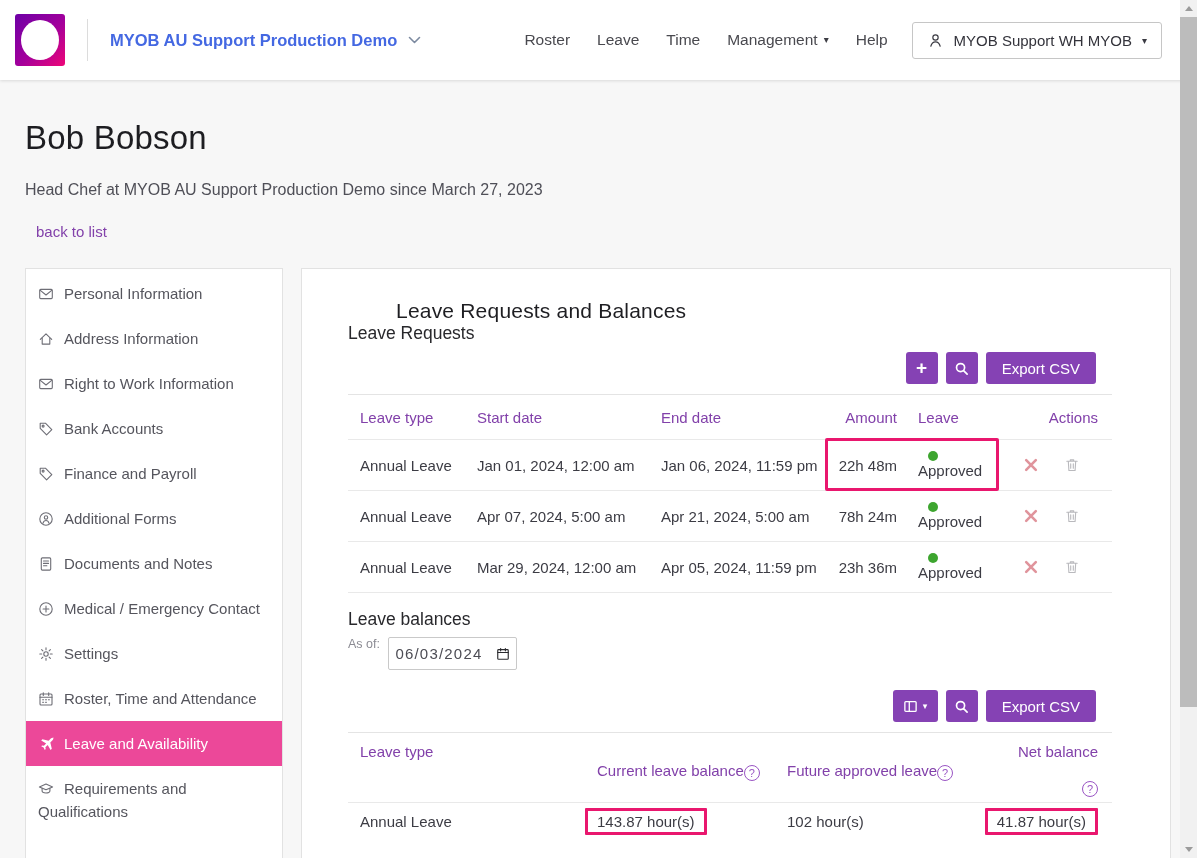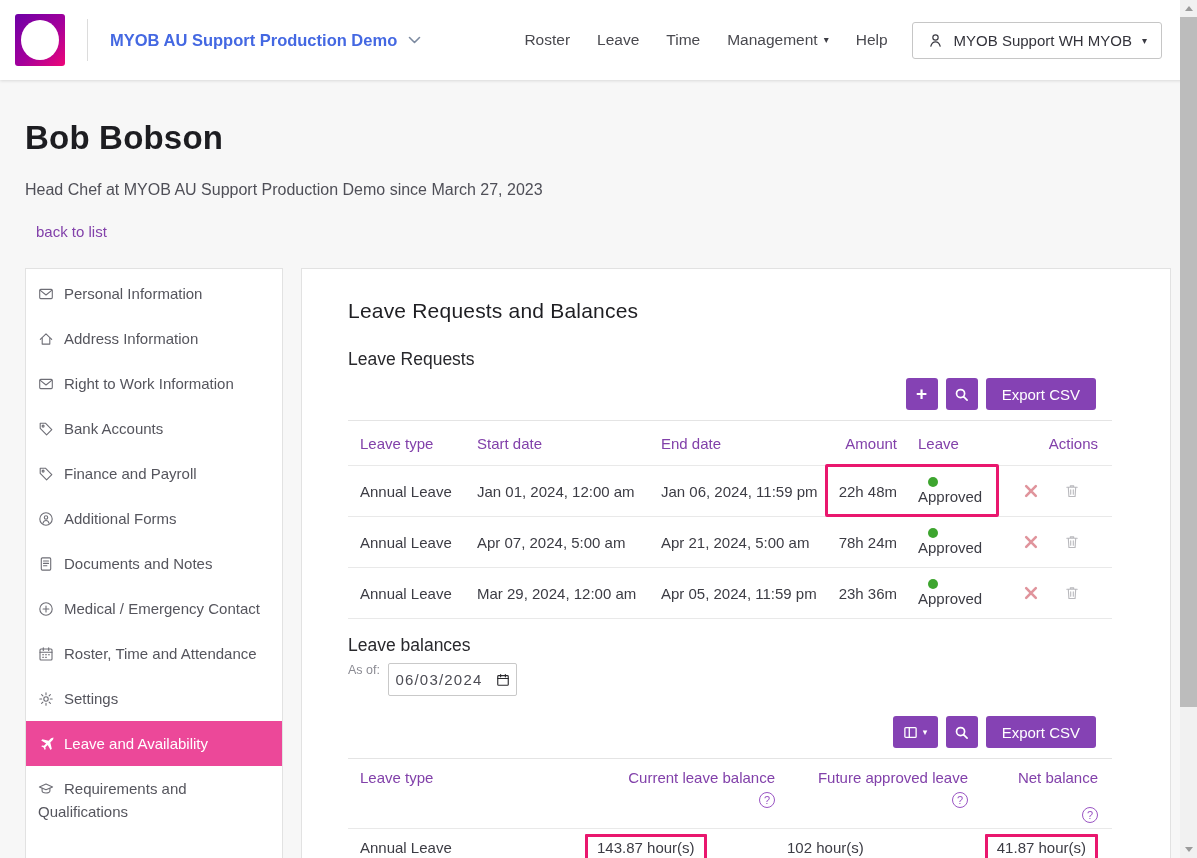--- a/index.html
+++ b/index.html
@@ -33,38 +33,38 @@
   
   .v-scrollbar { position:absolute; right:0; top:0; width:17px; height:858px; background:#f1f1f1; z-index:60; }
   .sb-btn { position:absolute; left:0; width:17px; height:17px; display:flex; align-items:center; justify-content:center; cursor:pointer; }
   .sb-up { top:0; } .sb-down { bottom:0; }
   .tri-up { width:0; height:0; border-left:4px solid transparent; border-right:4px solid transparent; border-bottom:5px solid #9b9b9b; }
   .tri-down { width:0; height:0; border-left:4px solid transparent; border-right:4px solid transparent; border-top:5px solid #9b9b9b; }
   .sb-thumb { position:absolute; left:0; top:17px; width:17px; height:690px; background:#bcbcbc; cursor:pointer; }
 
   
   .page-head { position:absolute; left:25px; top:118px; }
-  .page-title { font-size:33px; line-height:40px; color:#1d1d21; font-weight:700; letter-spacing:.2px; }
+  .page-title { font-size:33px; line-height:40px; color:#1d1d21; font-weight:400; letter-spacing:.2px; }
   .page-subtitle { margin-top:23px; font-size:16px; color:#4f4f57; }
   .back-link { margin-top:24px; margin-left:11px; font-size:15px; color:#8241aa; cursor:pointer; display:inline-block; }
 
   
   .sidebar { position:absolute; left:25px; top:268px; width:258px; height:620px; background:#fff;
     border:1px solid #e2e2e2; padding-top:2px; font-size:15px; color:#55555d; overflow:hidden; }
   .side-item { padding:11px 14px 11px 12px; line-height:23px; cursor:pointer; }
   .side-item.selected { background:#ec4899; color:#fff; }
   .s-icon { display:inline-block; width:16px; height:16px; margin-right:10px; vertical-align:-2.5px; color:#6e6e76; }
   .s-icon svg { width:16px; height:16px; display:block; }
   .side-item.selected .s-icon { color:#fff; }
 
   
   .main { position:absolute; left:301px; top:268px; width:870px; height:620px; background:#fff;
     border:1px solid #e2e2e2; padding-left:46px; overflow:hidden; }
-  .main-title { margin-top:30px; font-size:21px; color:#1e1e22; letter-spacing:.2px; }
-  .section-heading { margin-top:26px; font-size:17.5px; color:#28282c; }
+  .main-title { margin-top:30px; font-size:21px; color:#1e1e22; letter-spacing:.2px;margin-left:48px; }
+  .section-heading { font-size:17.5px; color:#28282c; }
   .toolbar { width:764px; display:flex; justify-content:flex-end; align-items:center; gap:8px; margin-top:8px; padding-right:16px; }
   .btn { background:#8542b4; color:#fff; border:none; border-radius:3px; height:32px; font-size:15px;
     font-family:inherit; display:flex; align-items:center; justify-content:center; cursor:pointer; }
   .btn-square { width:32px; }
   .btn-cols { width:45px; gap:5px; }
   .btn-export { padding:0 16px; }
   .plus-glyph { font-size:19px; font-weight:bold; line-height:1; margin-top:-2px; }
   .btn svg { width:15px; height:15px; }
   .cols-caret { font-size:9px; }
 
@@ -88,21 +88,21 @@
   .asof-label { font-size:12.5px; color:#8b8b93; margin-right:8px; }
   .date-input { width:129px; height:33px; border:1px solid #c9c9c9; border-radius:2px; background:#fff;
     display:flex; align-items:center; justify-content:center; gap:13px; font-size:15px; color:#4c4c54;
     letter-spacing:1.2px; cursor:pointer; }
   .date-input svg { width:14px; height:14px; color:#2a2a2e; letter-spacing:0; }
   .toolbar2 { margin-top:20px; }
   .table2 { width:764px; margin-top:10px; border-top:1px solid #e4e4e4; }
   .t2-head { display:flex; padding:10px 0 5px; color:#8241aa; font-size:15px; }
   .b1{width:237px;padding-left:12px;} .b2{width:190px;padding-left:12px;} .b3{width:193px;padding-left:12px;}
   .b4{width:144px;padding-right:14px;gap:15px;}
-  .t2-head .b2, .t2-head .b3 { display:flex; flex-direction:column; align-items:flex-end; }
+  .t2-head .b2, .t2-head .b3 { display:flex; align-items:center; }
   .t2-head .b4 { display:flex; flex-direction:column; align-items:flex-end; text-align:right; }
   .help { width:16px; height:16px; border:1px solid #9a55c4; border-radius:50%; color:#9a55c4; font-size:11px;
     display:flex; align-items:center; justify-content:center; margin-top:6px; cursor:pointer; }
   .t2-row { display:flex; align-items:center; border-top:1px solid #e9e9e9; padding:10px 0 14px; font-size:15px; color:#3c3c44; }
   .t2-row .b4 { text-align:right; }
   .hl-wrap { display:inline-block; border:3px solid #e9176e; border-radius:1px; padding:2px 9px; margin:-6px 0; }
   .pull-left { margin-left:-12px; }
 </style>
 </head>
 <body>
@@ -173,28 +173,28 @@
         </svg></span><span>Additional Forms</span></div>
     <div class="side-item"><span class="s-icon"><svg viewBox="0 0 16 16">
           <rect x="3.3" y="1.9" width="9.4" height="12.2" rx="1"></rect>
           <path d="M5.5 5h5M5.5 7.4h5M5.5 9.8h3.4"></path>
         </svg></span><span>Documents and Notes</span></div>
     <div class="side-item"><span class="s-icon"><svg viewBox="0 0 16 16">
           <circle cx="8" cy="8" r="6.2"></circle>
           <path d="M8 5.1v5.8M5.1 8h5.8"></path>
         </svg></span><span>Medical / Emergency Contact</span></div>
     <div class="side-item"><span class="s-icon"><svg viewBox="0 0 16 16">
+          <circle cx="8" cy="8" r="2.2"></circle>
+          <path d="M8 1.8v1.9M8 12.3v1.9M1.8 8h1.9M12.3 8h1.9M3.6 3.6l1.3 1.3M11.1 11.1l1.3 1.3M12.4 3.6l-1.3 1.3M4.9 11.1l-1.3 1.3"></path>
+        </svg></span><span>Settings</span></div>
+    <div class="side-item"><span class="s-icon"><svg viewBox="0 0 16 16">
           <rect x="2" y="3" width="12" height="11" rx="1"></rect>
           <path d="M2 6.3h12M5.3 1.7v2.7M10.7 1.7v2.7"></path>
           <path d="M4.6 8.7h1M7.5 8.7h1M10.4 8.7h1M4.6 11.2h1M7.5 11.2h1"></path>
         </svg></span><span>Roster, Time and Attendance</span></div>
-    <div class="side-item"><span class="s-icon"><svg viewBox="0 0 16 16">
-          <circle cx="8" cy="8" r="2.2"></circle>
-          <path d="M8 1.8v1.9M8 12.3v1.9M1.8 8h1.9M12.3 8h1.9M3.6 3.6l1.3 1.3M11.1 11.1l1.3 1.3M12.4 3.6l-1.3 1.3M4.9 11.1l-1.3 1.3"></path>
-        </svg></span><span>Settings</span></div>
     <div class="side-item selected"><span class="s-icon"><svg viewBox="0 0 16 16">
           <path fill="currentColor" stroke="none" d="M14.9 1.1c.8.8.6 2.2-.4 3.2l-2.2 2.2 1.5 6.2-1.2 1.2-2.9-5-2.3 2.3.3 1.8-.9.9-1.2-2.4-2.4-1.2.9-.9 1.8.3 2.3-2.3-5-2.9 1.2-1.2 6.2 1.5 2.2-2.2c1-1 2.4-1.2 3.2-.4z"></path>
         </svg></span><span>Leave and Availability</span></div>
     <div class="side-item"><span class="s-icon"><svg viewBox="0 0 16 16">
           <path d="M1.4 5.9 8 3.1l6.6 2.8L8 8.7z"></path>
           <path d="M4.1 7.4v2.7c0 1 1.7 1.9 3.9 1.9 2.2 0 3.9-.9 3.9-1.9V7.4"></path>
         </svg></span><span>Requirements and Qualifications</span></div>
   </aside>
 
 <section class="main">

